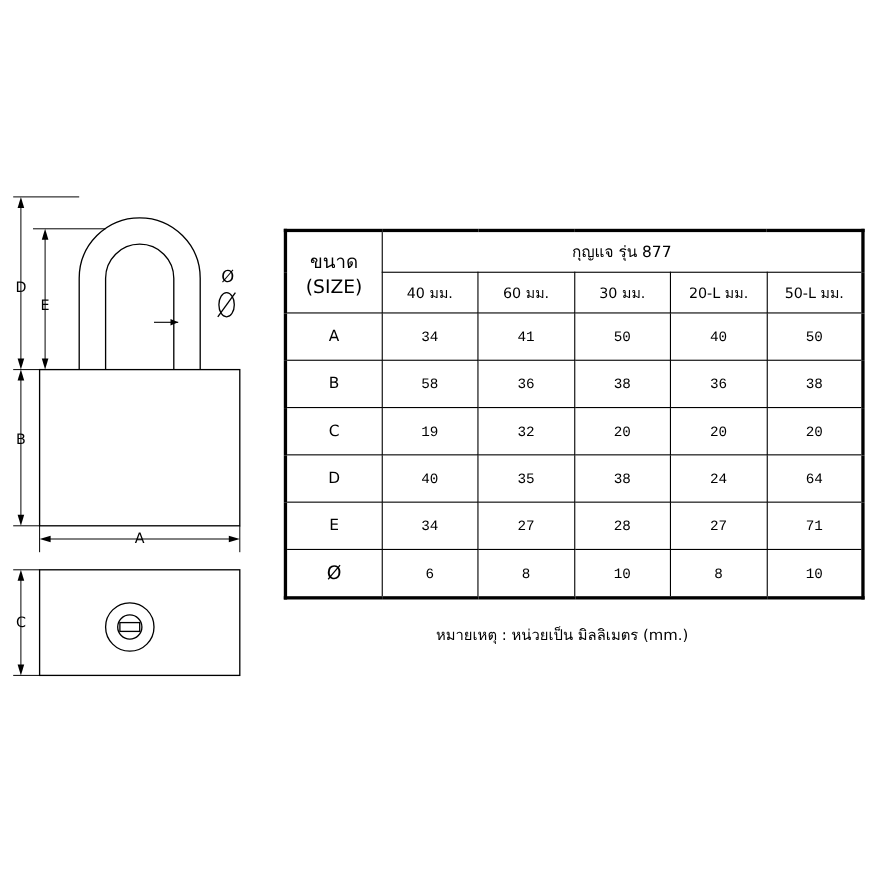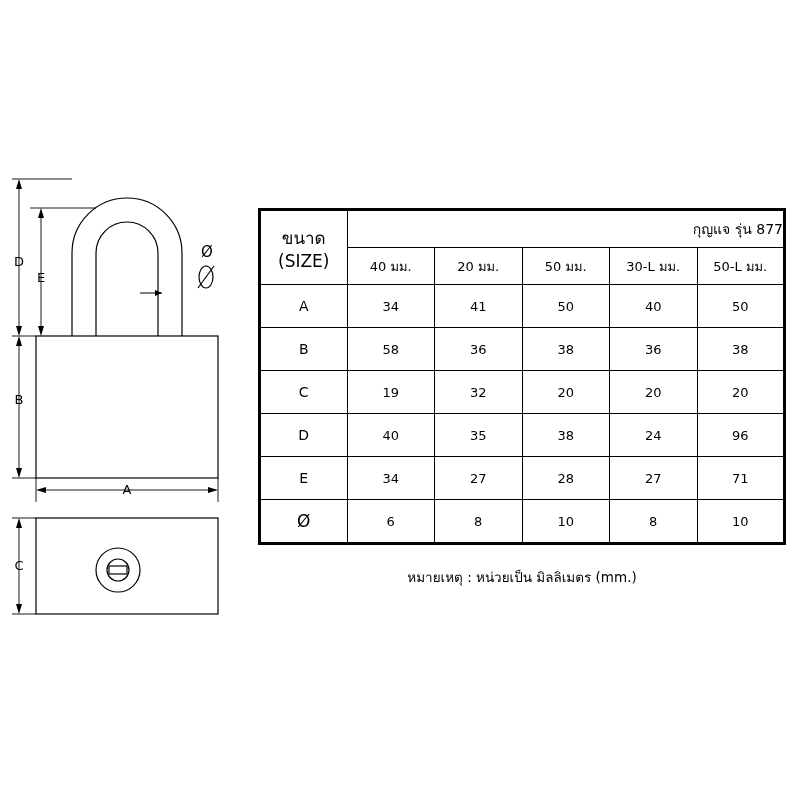--- a/index.html
+++ b/index.html
@@ -49,42 +49,42 @@
     height: 42px;
   }
   table.spec .outer-left  { border-left-width: 3px; }
   table.spec .outer-right { border-right-width: 3px; }
   table.spec .outer-top   { border-top-width: 3px; }
   table.spec .outer-bottom{ border-bottom-width: 3px; }
 
   table.spec .title-cell {
     font-size: 14px;
     height: 36px;
-    text-align: right;
   }
   table.spec .size-label {
     font-size: 17px;
   }
   table.spec .col-head {
     font-size: 13px;
     height: 36px;
   }
   table.spec .row-label {
     font-size: 14px;
   }
   table.spec .dia-glyph {
     font-size: 17px;
   }
   table.spec .val {
     font-size: 13px;
+    font-family: Liberation Mono, monospace;
   }
 
   #note {
     position: absolute;
-    left: 258px;
+    left: 247px;
     top: 566px;
     width: 528px;
     text-align: center;
     font-size: 13.5px;
   }
 
   .lbl { font-size: 13px; }
 </style>
 </head>
 <body>
@@ -151,23 +151,23 @@
 
 <div id="table-wrap">
   <table class="spec">
     <tbody>
       <tr>
         <td class="size-label outer-left outer-top" rowspan="2">ขนาด (SIZE)</td>
         <td class="title-cell outer-top outer-right" colspan="5">กุญแจ รุ่น 877</td>
       </tr>
       <tr>
         <td class="col-head">40 มม.</td>
-        <td class="col-head">20 มม.</td>
-        <td class="col-head">50 มม.</td>
-        <td class="col-head">30-L มม.</td>
+        <td class="col-head">60 มม.</td>
+        <td class="col-head">30 มม.</td>
+        <td class="col-head">20-L มม.</td>
         <td class="col-head outer-right">50-L มม.</td>
       </tr>
 
       <tr>
         <td class="row-label outer-left">A</td>
         <td class="val">34</td>
         <td class="val">41</td>
         <td class="val">50</td>
         <td class="val">40</td>
         <td class="val outer-right">50</td>
@@ -187,21 +187,21 @@
         <td class="val">20</td>
         <td class="val">20</td>
         <td class="val outer-right">20</td>
       </tr>
       <tr>
         <td class="row-label outer-left">D</td>
         <td class="val">40</td>
         <td class="val">35</td>
         <td class="val">38</td>
         <td class="val">24</td>
-        <td class="val outer-right">96</td>
+        <td class="val outer-right">64</td>
       </tr>
       <tr>
         <td class="row-label outer-left">E</td>
         <td class="val">34</td>
         <td class="val">27</td>
         <td class="val">28</td>
         <td class="val">27</td>
         <td class="val outer-right">71</td>
       </tr>
       <tr>

